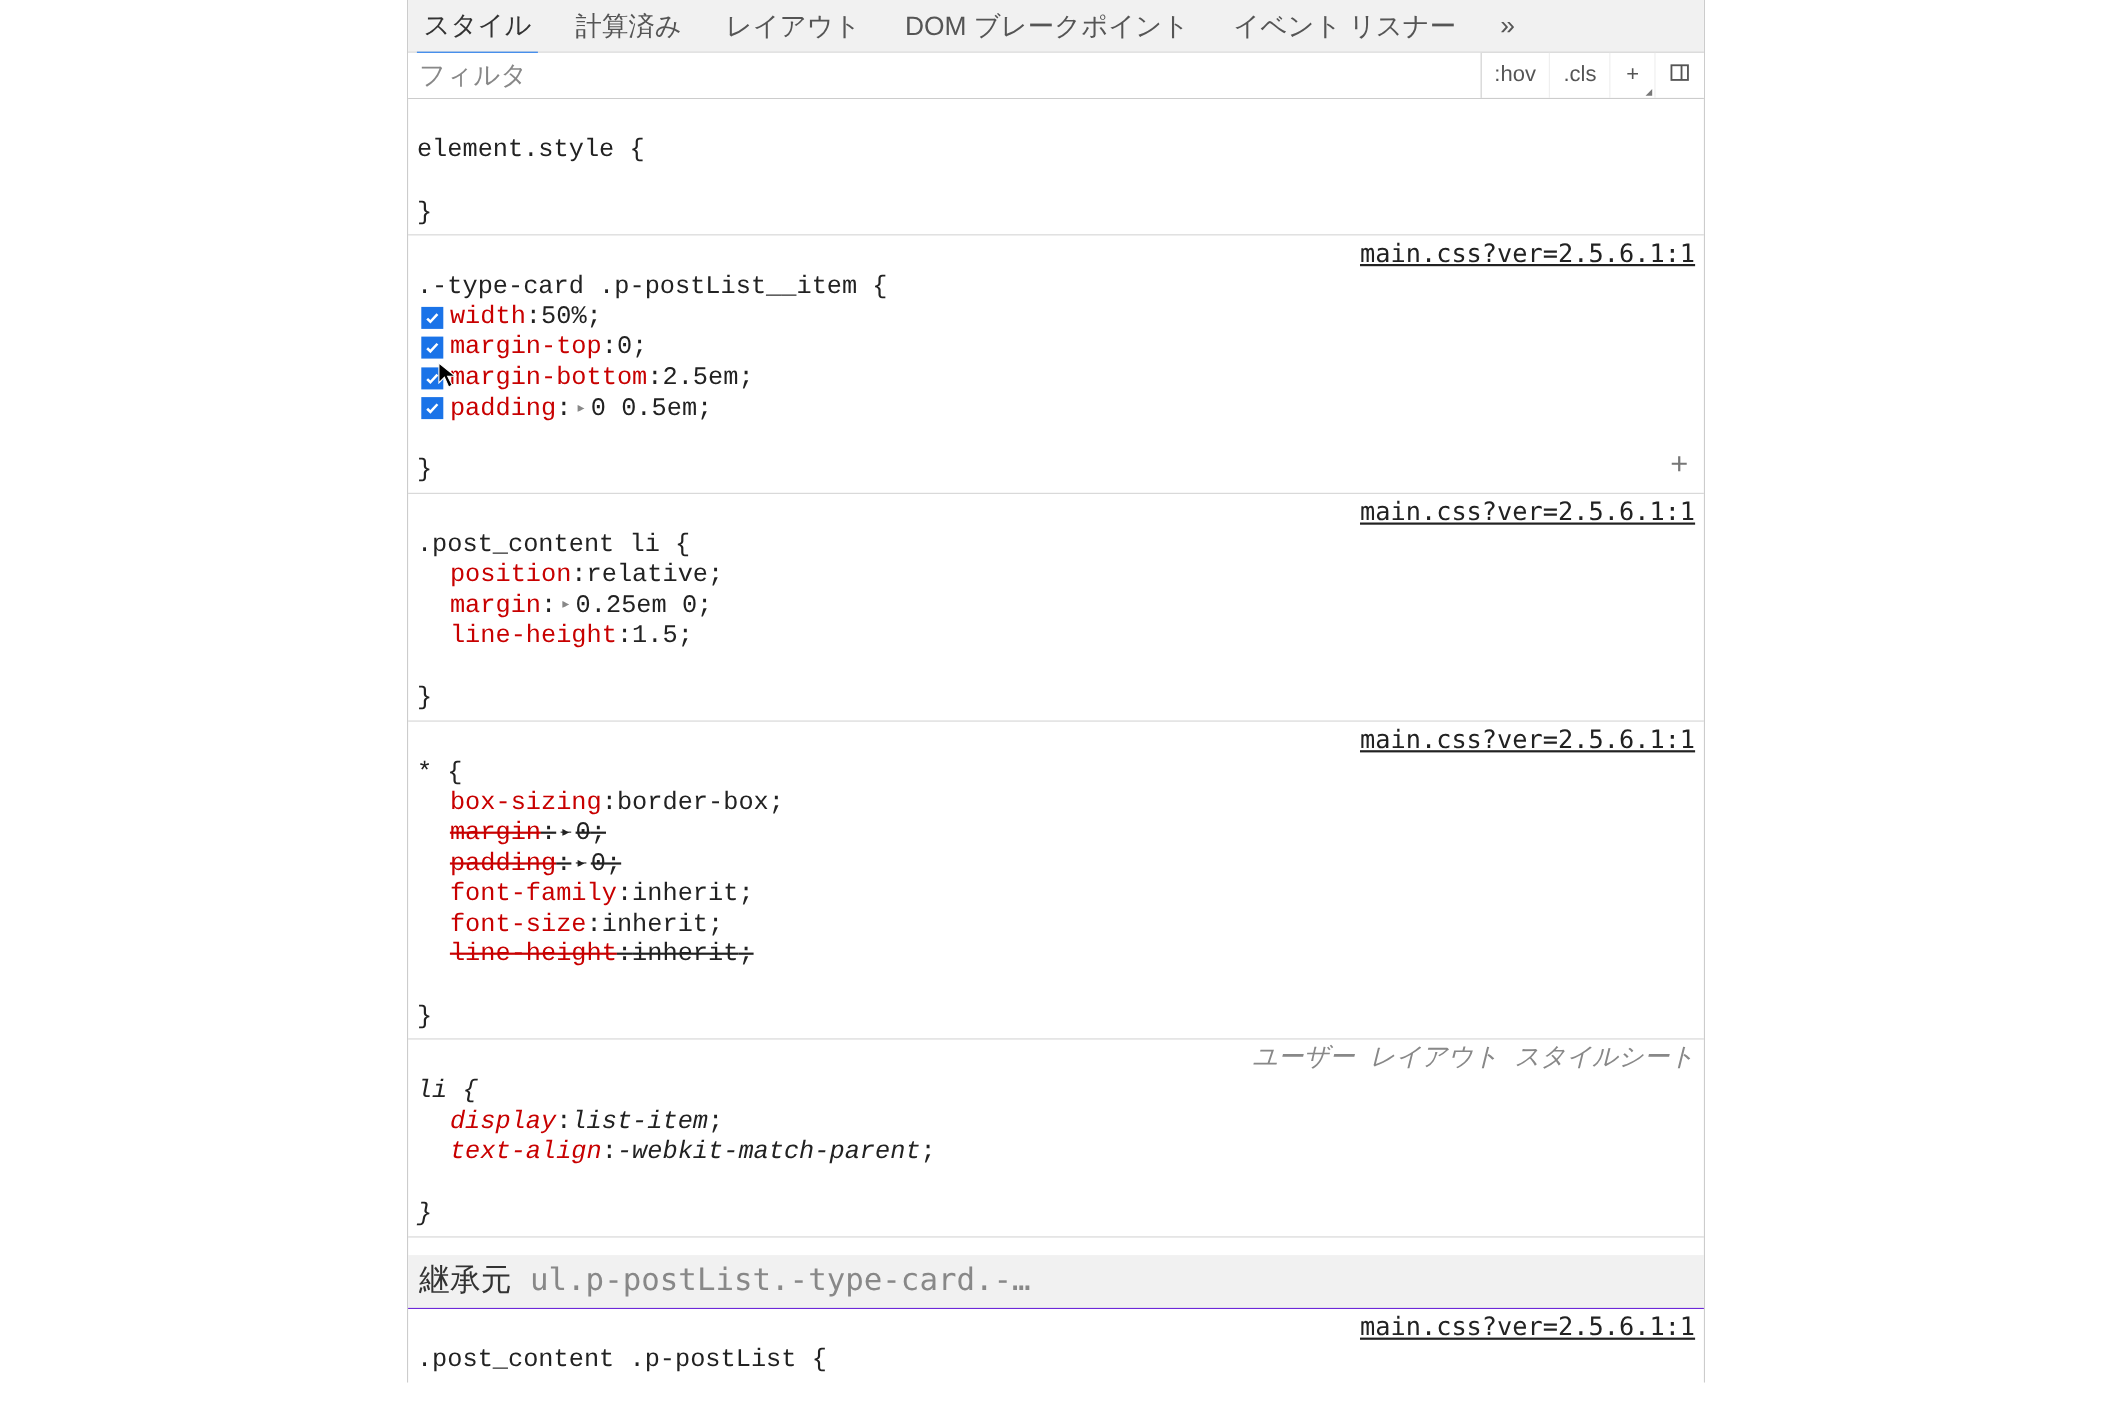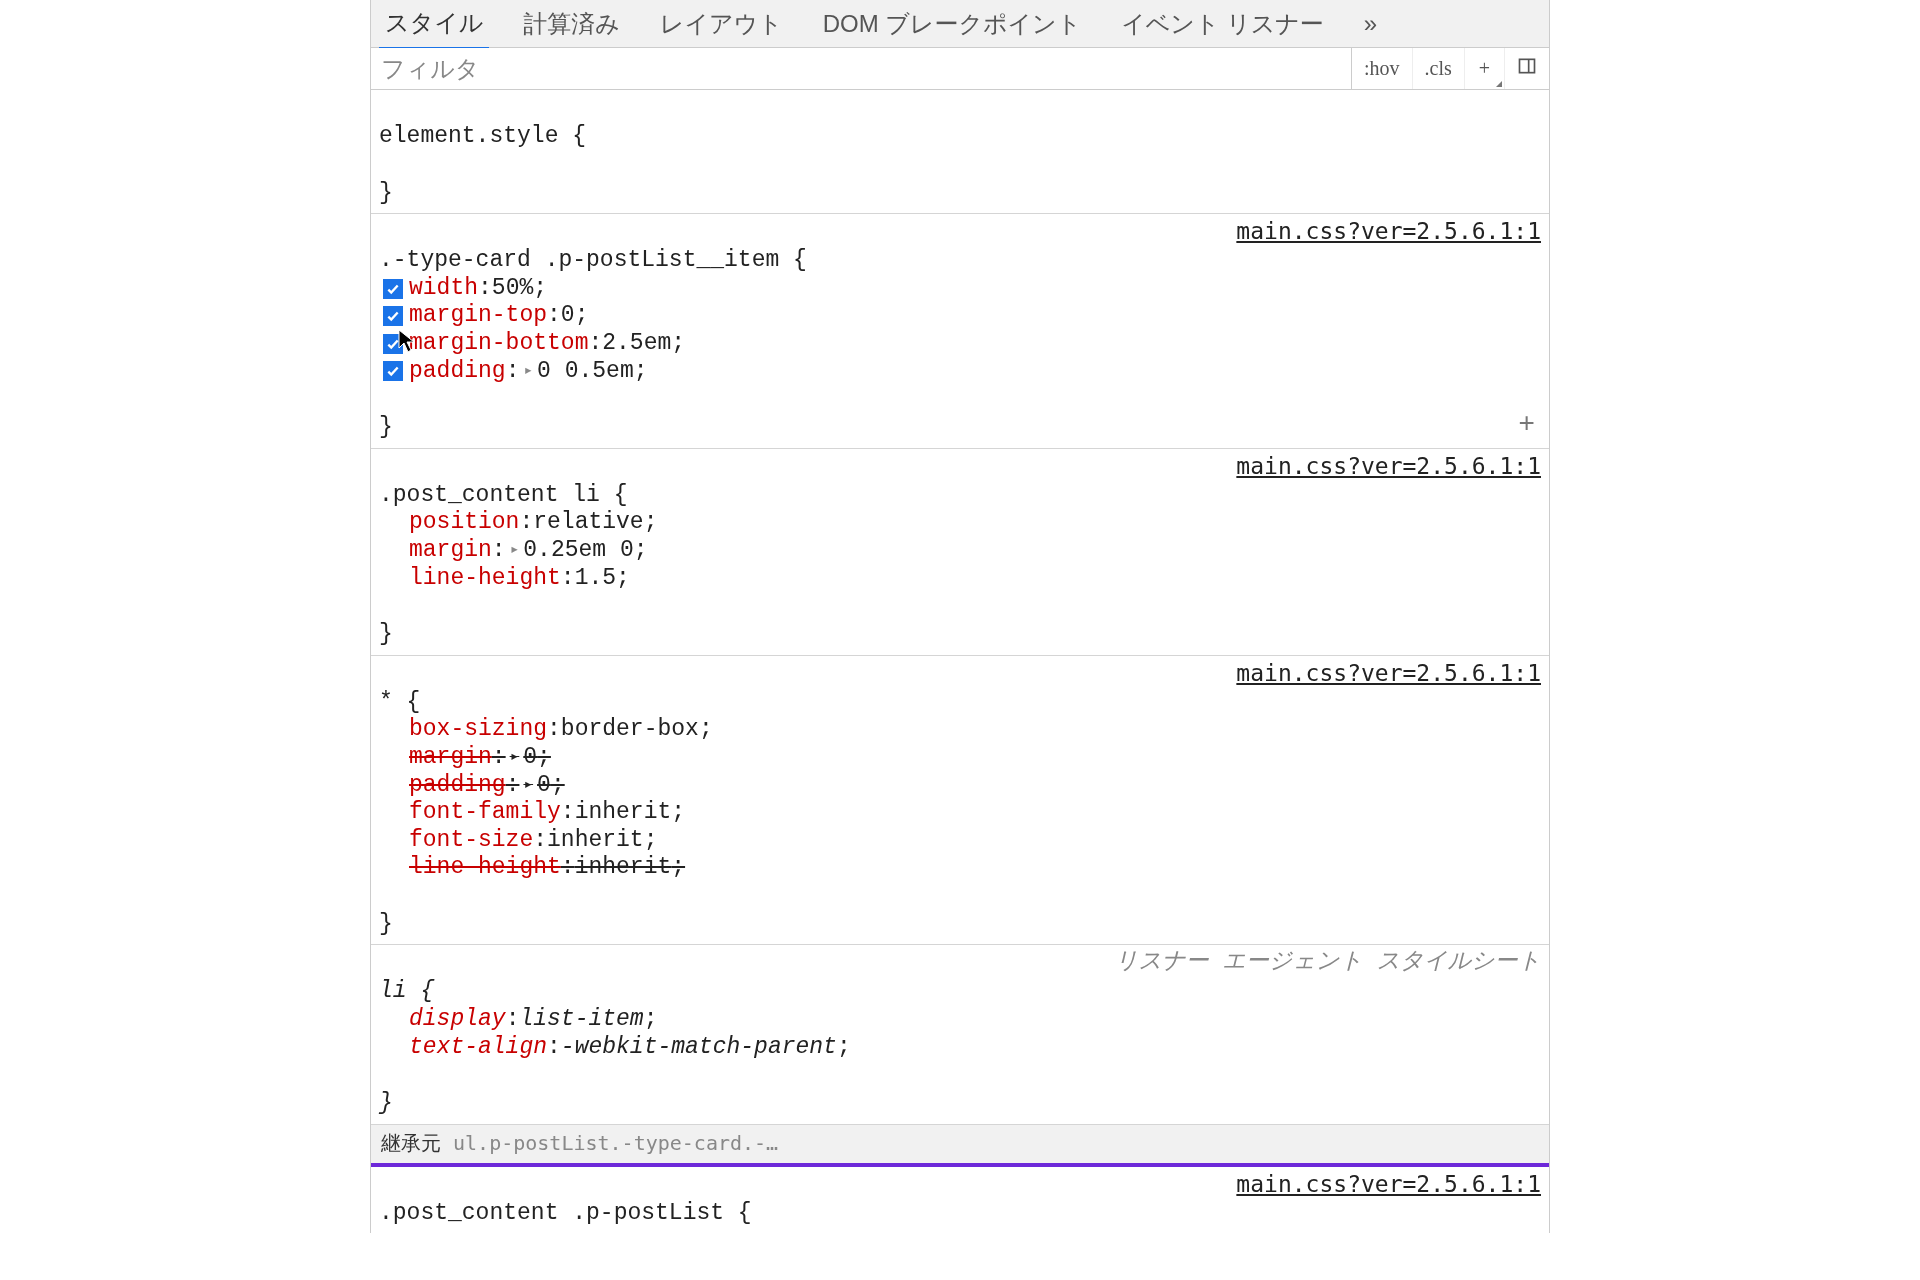--- a/index.html
+++ b/index.html
@@ -57,21 +57,21 @@
     height: 100%;
   }
   .filter-input::placeholder { color:#888; }
   .toolbar-btn {
     padding: 0 12px;
     height: 100%;
     display: flex;
     align-items: center;
     justify-content: center;
     color: #555;
-    font-family: Liberation Serif, serif;
+    font-family: Liberation Sans, sans-serif;
     font-size: 20px;
     cursor: pointer;
     border-right: 1px solid #eee;
   }
   .toolbar-btn.last { border-right: none; }
   .plus-corner {
     position: relative;
     padding: 0 14px;
   }
   .plus-corner::after {
@@ -126,24 +126,25 @@
   }
   .chk svg { width:14px; height:14px; }
   .prop { color:#c80000; }
   .val { color:#222; }
   .expander { color:#888; font-size:16px; margin:0 4px; cursor:pointer; }
   .struck { text-decoration: line-through; color:#c80000; }
   .struck-val { text-decoration: line-through; color:#222; }
   .inherit-head {
     background:#f1f1f1;
     padding:6px 10px;
-    border-bottom:4px solid #6d28d9;
+    border-bottom:1px solid #6d28d9;
     font-family: inherit;
-    font-size: 20px;
+    font-size: 28px;
     color:#333;
+    margin-top:16px;
   }
   .inherit-head .sel { color:#888; font-family:"Menlo","Consolas",monospace; }
   .add-rule {
     position:absolute;
     right:14px;
     bottom:6px;
     color:#777;
     font-size:28px;
     cursor:pointer;
   }
@@ -315,21 +316,21 @@
       <div class="decl-line">
         <span class="struck">line-height</span>
           <span class="struck-val">: </span>
           <span class="struck-val">inherit</span>
           <span class="struck-val">;</span>
       </div>
       <div class="selector-line">}</div>
     </div>
 
     <div class="rule-block italic-ua">
-      <span class="ua-link">リスナー エージェント スタイルシート</span>
+      <span class="ua-link">ユーザー レイアウト スタイルシート</span>
       <div class="selector-line"><span>li</span> {</div>
       <div class="decl-line">
         <span class="prop">display</span>
           <span>: </span>
           <span class="val">list-item</span>
           <span>;</span>
       </div>
       <div class="decl-line">
         <span class="prop">text-align</span>
           <span>: </span>

